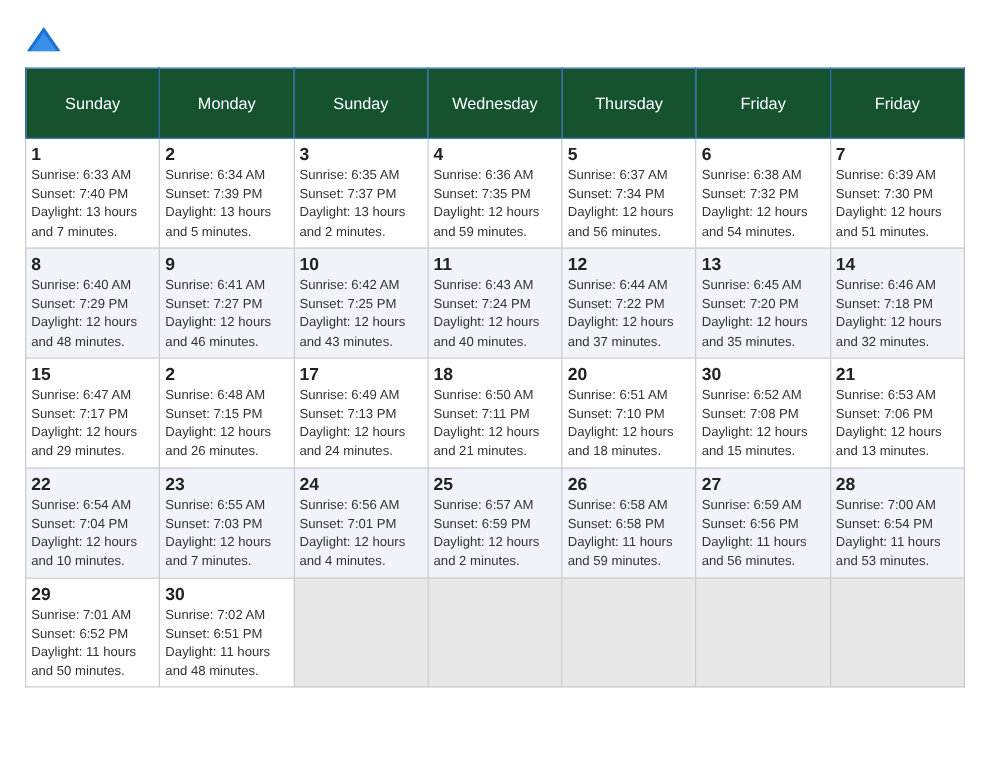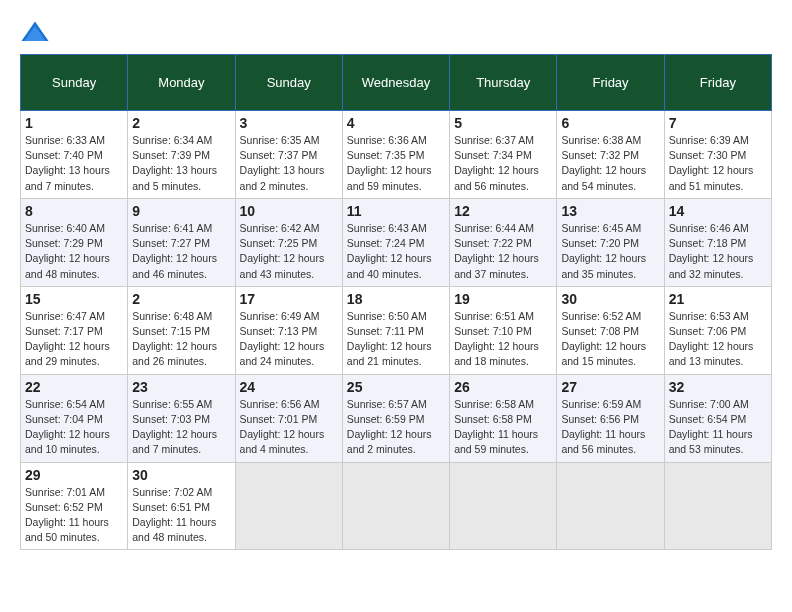--- a/index.html
+++ b/index.html
@@ -196,21 +196,21 @@
         </td>
         <td>
           <span class="day-number">17</span>
           <div class="day-info">Sunrise: 6:49 AM<br>Sunset: 7:13 PM<br>Daylight: 12 hours and 24 minutes.</div>
         </td>
         <td>
           <span class="day-number">18</span>
           <div class="day-info">Sunrise: 6:50 AM<br>Sunset: 7:11 PM<br>Daylight: 12 hours and 21 minutes.</div>
         </td>
         <td>
-          <span class="day-number">19</span>
+          <span class="day-number">20</span>
           <div class="day-info">Sunrise: 6:51 AM<br>Sunset: 7:10 PM<br>Daylight: 12 hours and 18 minutes.</div>
         </td>
         <td>
           <span class="day-number">30</span>
           <div class="day-info">Sunrise: 6:52 AM<br>Sunset: 7:08 PM<br>Daylight: 12 hours and 15 minutes.</div>
         </td>
         <td>
           <span class="day-number">21</span>
           <div class="day-info">Sunrise: 6:53 AM<br>Sunset: 7:06 PM<br>Daylight: 12 hours and 13 minutes.</div>
         </td>
@@ -234,21 +234,21 @@
         </td>
         <td>
           <span class="day-number">26</span>
           <div class="day-info">Sunrise: 6:58 AM<br>Sunset: 6:58 PM<br>Daylight: 11 hours and 59 minutes.</div>
         </td>
         <td>
           <span class="day-number">27</span>
           <div class="day-info">Sunrise: 6:59 AM<br>Sunset: 6:56 PM<br>Daylight: 11 hours and 56 minutes.</div>
         </td>
         <td>
-          <span class="day-number">32</span>
+          <span class="day-number">28</span>
           <div class="day-info">Sunrise: 7:00 AM<br>Sunset: 6:54 PM<br>Daylight: 11 hours and 53 minutes.</div>
         </td>
       </tr>
       <tr>
         <td>
           <span class="day-number">29</span>
           <div class="day-info">Sunrise: 7:01 AM<br>Sunset: 6:52 PM<br>Daylight: 11 hours and 50 minutes.</div>
         </td>
         <td>
           <span class="day-number">30</span>

